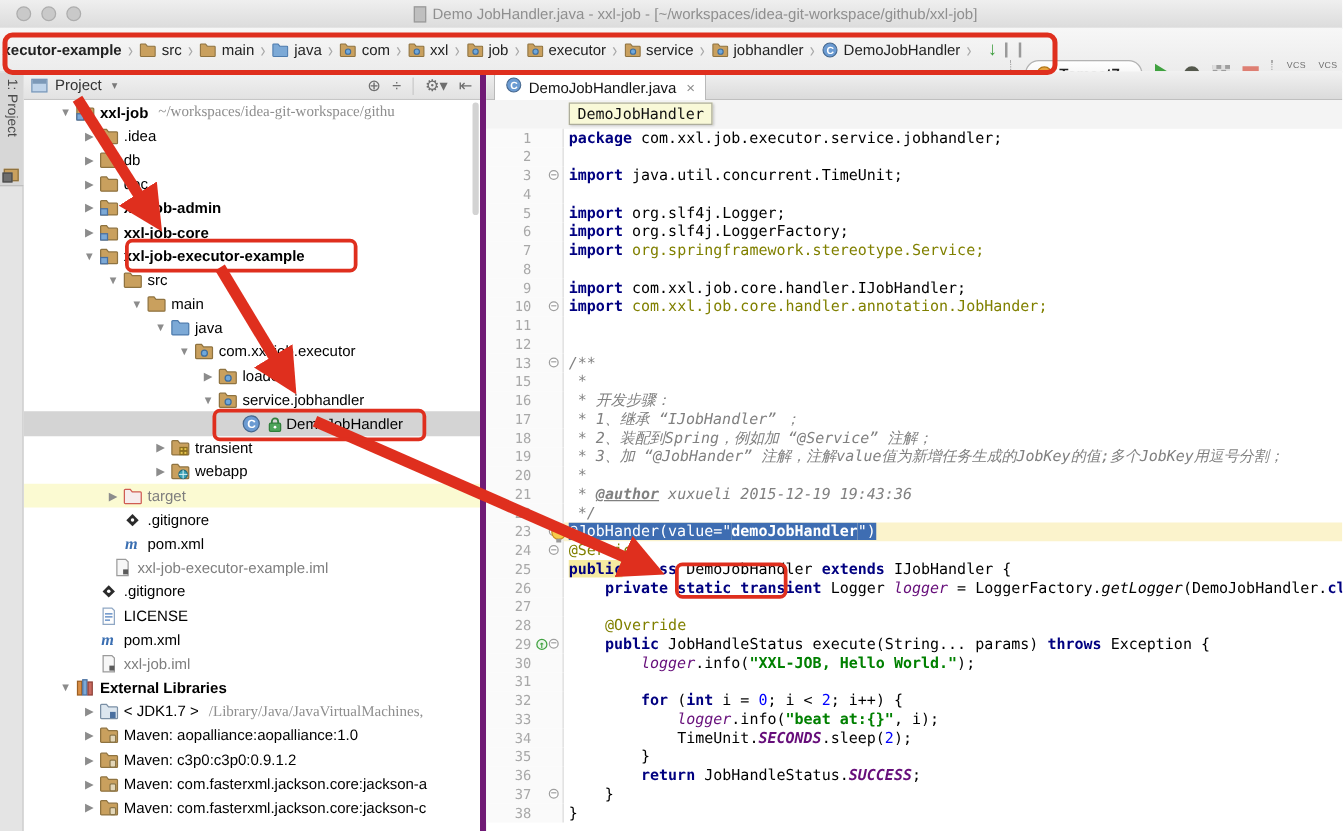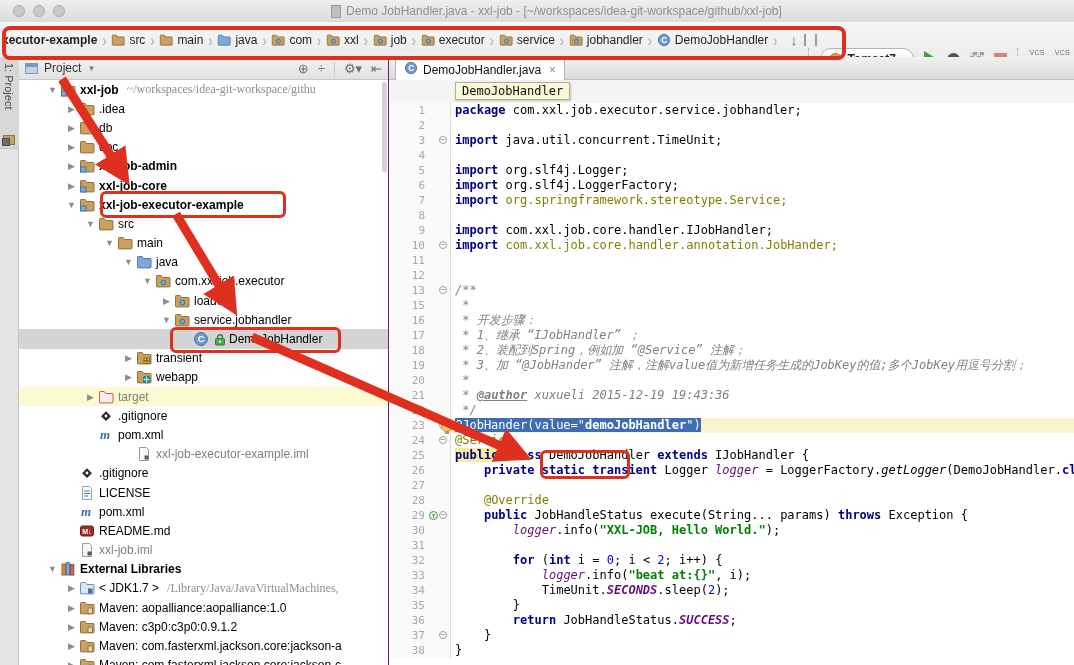--- a/index.html
+++ b/index.html
@@ -35,21 +35,21 @@
   .vcs-arrow{font-size:13px;font-weight:bold;}
   #vcs-update .vcs-arrow{color:#4A87C7;}
   #vcs-commit .vcs-arrow{color:#44A147;}
   
   #strip{position:absolute;left:0;top:57px;width:19px;height:608px;background:#E4E4E4;border-right:1px solid #C4C4C4;box-sizing:border-box;}
   #vtab{position:absolute;left:0;top:1px;width:19px;height:90px;background:#D7D7D7;border-bottom:1px solid #BFBFBF;}
   #vtab .vtext{position:absolute;left:15px;top:5px;font-size:11px;color:#4A4A4A;transform:rotate(90deg);transform-origin:0 0;white-space:nowrap;}
   #vtab .vicon{position:absolute;left:3px;bottom:3px;width:12px;height:10px;background:#C9A05E;border:1px solid #8F7340;box-sizing:border-box;}
   #vtab .vicon:after{content:"";position:absolute;left:-2px;bottom:-2px;width:6px;height:6px;background:#6E6E6E;border:1px solid #4C4C4C;}
   
-  #project-panel{position:absolute;left:19px;top:57px;width:370px;height:608px;background:#FFF;border-right:1px solid #701a75;box-sizing:border-box;overflow:hidden;}
+  #project-panel{position:absolute;left:19px;top:57px;width:370px;height:608px;background:#FFF;border-right:5px solid #701a75;box-sizing:border-box;overflow:hidden;}
   #panel-header{position:absolute;left:0;top:0;width:100%;height:23px;background:linear-gradient(#F2F2F2,#E2E2E2);border-bottom:1px solid #C6C6C6;box-sizing:border-box;display:flex;align-items:center;}
   #panel-title-icon{margin-left:6px;width:13px;height:11px;background:#BFD4EA;border:1px solid #7C99B8;box-sizing:border-box;}
   #panel-title-icon:before{content:"";display:block;height:3px;background:#7C99B8;}
   #panel-title{margin-left:6px;font-size:12px;color:#333;}
   #panel-caret{margin-left:8px;color:#7A7A7A;font-size:9px;}
   #panel-header-icons{position:absolute;right:6px;top:0;height:23px;display:flex;align-items:center;gap:9px;color:#6E6E6E;font-size:13px;}
   #panel-header-icons .ph-sep{width:1px;height:14px;background:#C9C9C9;}
   #tree{position:absolute;left:0;top:23px;width:100%;height:585px;overflow:hidden;}
   .trow{position:relative;display:flex;align-items:center;height:19.2px;white-space:nowrap;font-size:12px;color:#000;}
   .trow .arrow{width:15px;font-size:9px;color:#8C8C8C;text-align:center;flex:0 0 15px;}
@@ -410,21 +410,21 @@
             </svg></span>
           <span class="tlabel">.gitignore</span>
         </div>
         <div class="trow" style="padding-left: 64px;">
           <span class="arrow"></span>
           <span class="ticon"><svg width="16" height="16" viewBox="0 0 16 16">
               <text x="2" y="12" font-family="Liberation Serif,serif" font-size="13" font-style="italic" font-weight="bold" fill="#3B6FB2">m</text>
             </svg></span>
           <span class="tlabel">pom.xml</span>
         </div>
-        <div class="trow" style="padding-left: 102px;">
+        <div class="trow" style="padding-left: 56px;">
           <span class="arrow"></span>
           <span class="ticon"><svg width="16" height="16" viewBox="0 0 16 16">
               <path d="M3.5,1.5 h7 l2,2 v11 h-9 z" fill="#F7F7F7" stroke="#9B9B9B"></path>
               <rect x="8.5" y="9.5" width="4" height="4" fill="#5B5B5B"></rect>
             </svg></span>
           <span class="tlabel gray">xxl-job-executor-example.iml</span>
         </div>
         <div class="trow" style="padding-left: 45px;">
           <span class="arrow"></span>
           <span class="ticon"><svg width="16" height="16" viewBox="0 0 16 16">
@@ -440,28 +440,20 @@
               <path d="M5,6 h6 M5,8.5 h6 M5,11 h4" stroke="#4E7FBE" stroke-width="1"></path>
             </svg></span>
           <span class="tlabel">LICENSE</span>
         </div>
         <div class="trow" style="padding-left: 45px;">
           <span class="arrow"></span>
           <span class="ticon"><svg width="16" height="16" viewBox="0 0 16 16">
               <text x="2" y="12" font-family="Liberation Serif,serif" font-size="13" font-style="italic" font-weight="bold" fill="#3B6FB2">m</text>
             </svg></span>
           <span class="tlabel">pom.xml</span>
-        </div>
-        <div class="trow" style="padding-left: 45px;">
-          <span class="arrow"></span>
-          <span class="ticon"><svg width="16" height="16" viewBox="0 0 16 16">
-              <rect x="1.5" y="3" width="13" height="10" rx="2" fill="#9E2B25" stroke="#6E1B17"></rect>
-              <text x="3.2" y="11" font-family="Liberation Sans,sans-serif" font-size="7" font-weight="bold" fill="#FFF">M↓</text>
-            </svg></span>
-          <span class="tlabel">README.md</span>
         </div>
         <div class="trow" style="padding-left: 45px; text-align: right;">
           <span class="arrow"></span>
           <span class="ticon"><svg width="16" height="16" viewBox="0 0 16 16">
               <path d="M3.5,1.5 h7 l2,2 v11 h-9 z" fill="#F7F7F7" stroke="#9B9B9B"></path>
               <rect x="8.5" y="9.5" width="4" height="4" fill="#5B5B5B"></rect>
             </svg></span>
           <span class="tlabel gray">xxl-job.iml</span>
         </div>
         <div class="trow" style="padding-left: 26px;">

